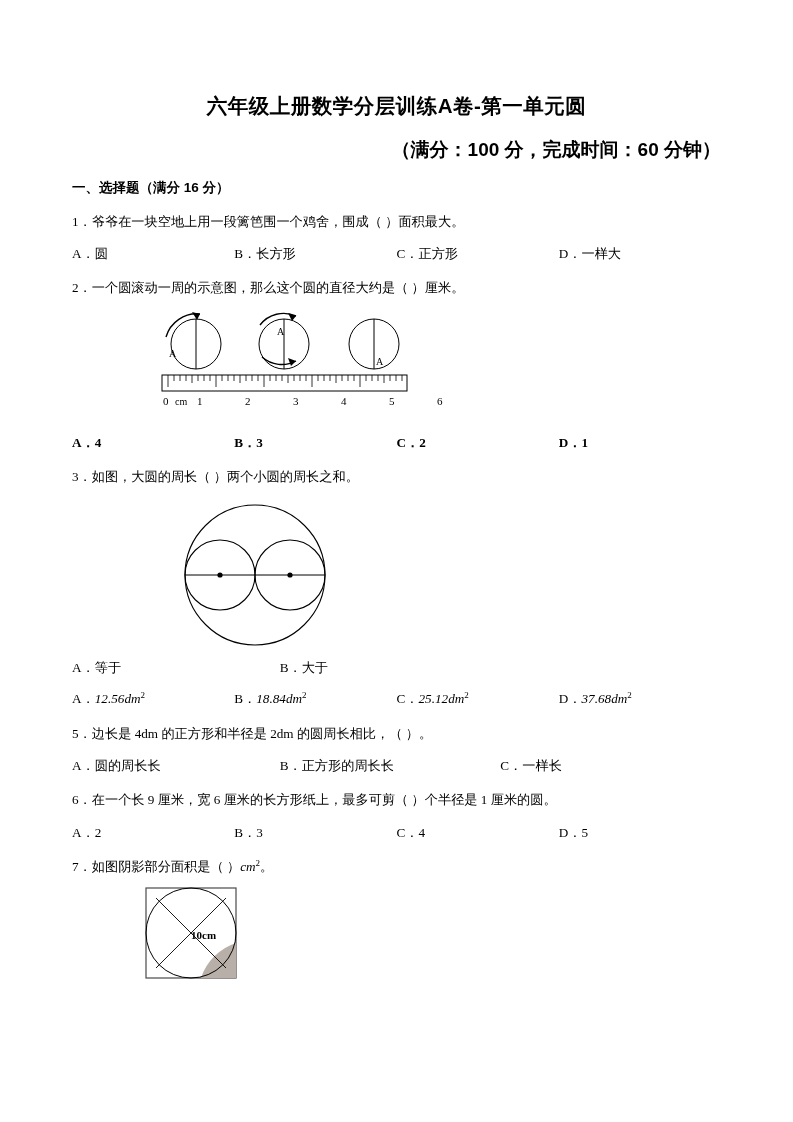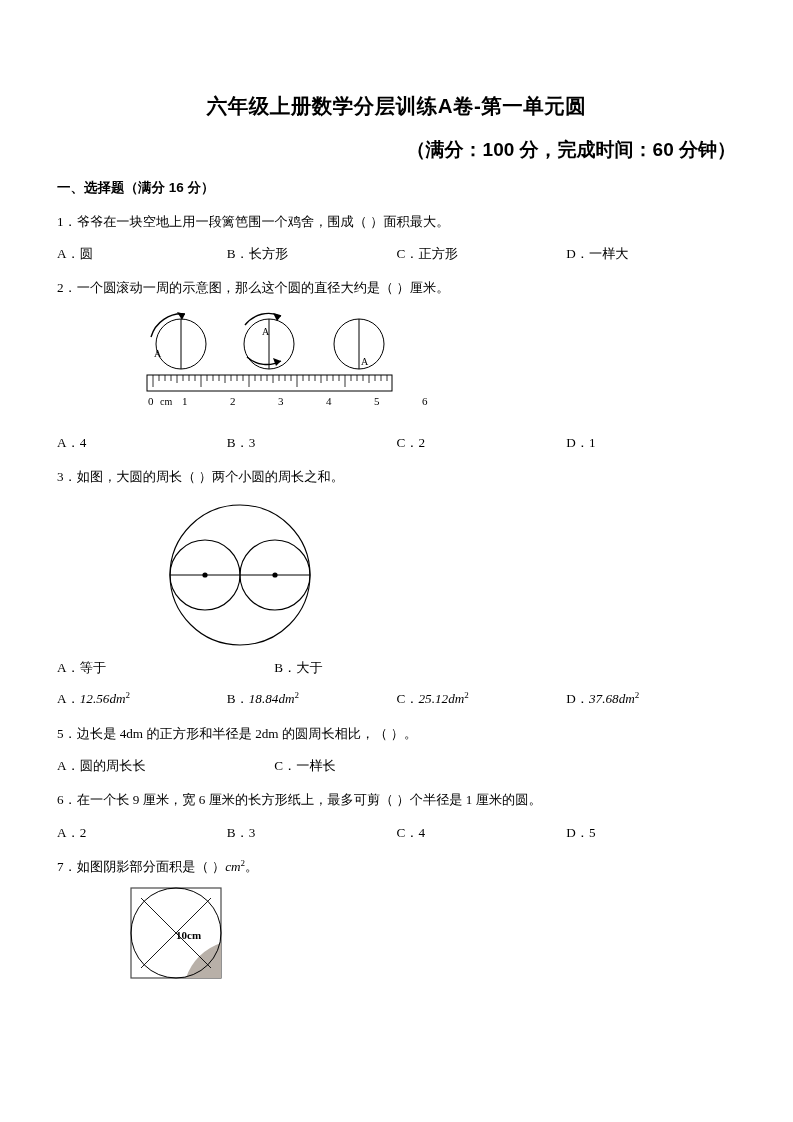--- a/index.html
+++ b/index.html
@@ -13,21 +13,21 @@
     font-family: "Liberation Serif", serif;
     color: #000000;
     position: relative;
     overflow: hidden;
   }
   .page {
     position: relative;
     width: 793px;
     height: 1122px;
     box-sizing: border-box;
-    padding: 0 57px;
+    padding: 0 72px;
   }
   .doc-title {
     text-align: center;
     font-family: "Liberation Sans", sans-serif;
     font-weight: bold;
     font-size: 20.5px;
     letter-spacing: 0.5px;
     padding-top: 92px;
     margin: 0;
   }
@@ -171,21 +171,21 @@
       <text x="31" y="96" font-size="10">cm</text>
       <text x="53" y="96" font-size="11">1</text>
       <text x="101" y="96" font-size="11">2</text>
       <text x="149" y="96" font-size="11">3</text>
       <text x="197" y="96" font-size="11">4</text>
       <text x="245" y="96" font-size="11">5</text>
       <text x="293" y="96" font-size="11">6</text>
     </svg>
   </div>
 
-  <div class="options four" style="margin-top:10px;">
+  <div class="options four" style="margin-top:10px;font-weight:bold;">
     <span>A．4</span>
     <span>B．3</span>
     <span>C．2</span>
     <span>D．1</span>
   </div>
 
   <div class="q">
     <span class="q-num">3．</span><span>如图，大圆的周长（      ）两个小圆的周长之和。</span>
   </div>
 
@@ -210,20 +210,21 @@
     <span><span>B．</span><em class="math"><span>18.84</span><span>dm</span></em><sup class="unit">2</sup></span>
     <span><span>C．</span><em class="math"><span>25.12</span><span>dm</span></em><sup class="unit">2</sup></span>
     <span><span>D．</span><em class="math"><span>37.68</span><span>dm</span></em><sup class="unit">2</sup></span>
   </div>
 
   <div class="q">
     <span class="q-num">5．</span><span>边长是 4dm 的正方形和半径是 2dm 的圆周长相比，（      ）。</span>
   </div>
   <div class="options three-wide">
     <span>A．圆的周长长</span>
+    <span>B．正方形的周长长</span>
     <span>C．一样长</span>
   </div>
 
   <div class="q">
     <span class="q-num">6．</span><span>在一个长 9 厘米，宽 6 厘米的长方形纸上，最多可剪（      ）个半径是 1 厘米的圆。</span>
   </div>
   <div class="options four">
     <span>A．2</span>
     <span>B．3</span>
     <span>C．4</span>

